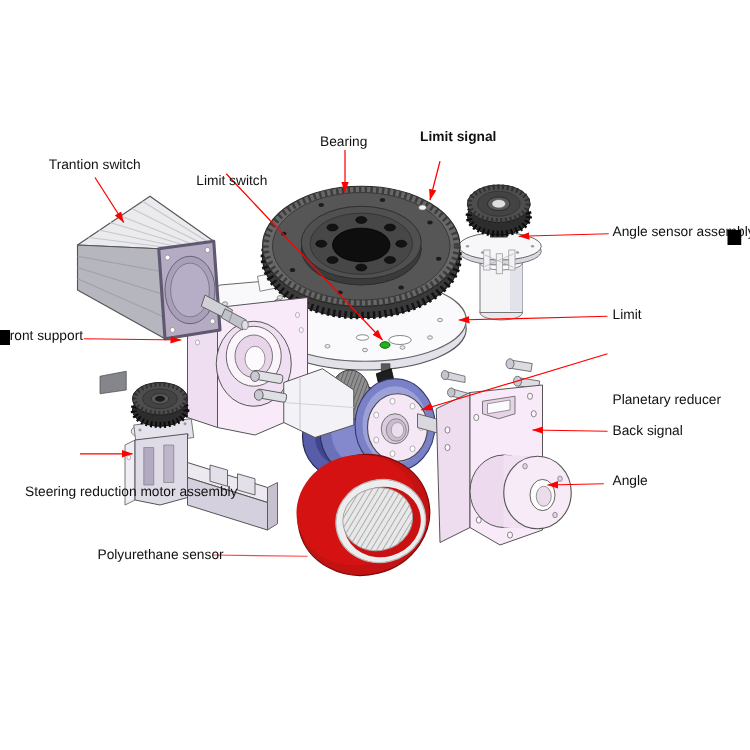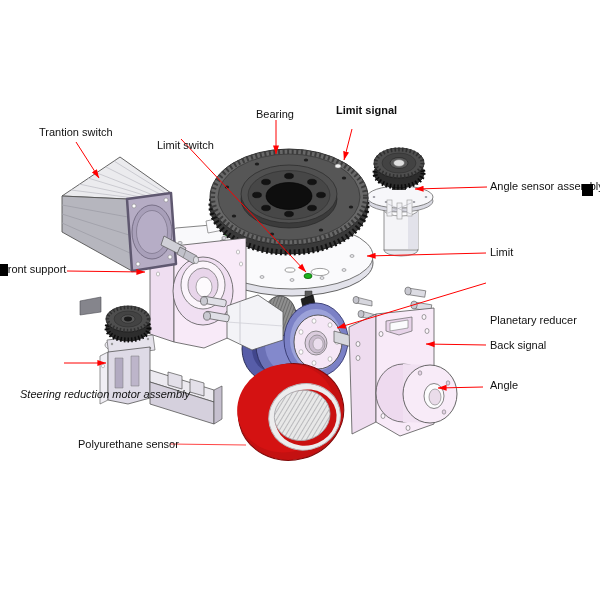--- a/index.html
+++ b/index.html
@@ -310,18 +310,18 @@
   <div class="lbl" style="left:39px;top:126px;">Trantion switch</div>
   <div class="lbl" style="left:157px;top:139px;">Limit switch</div>
   <div class="lbl" style="left:256px;top:108px;">Bearing</div>
   <div class="lbl" style="left:336px;top:104px;font-weight:bold;">Limit signal</div>
   <div class="lbl" style="left:490px;top:180px;">Angle sensor assembly</div>
   <div class="lbl" style="left:490px;top:246px;">Limit</div>
   <div class="lbl" style="left:490px;top:276px;margin-top:38px;">Planetary reducer</div>
   <div class="lbl" style="left:490px;top:339px;">Back signal</div>
   <div class="lbl" style="left:490px;top:379px;">Angle</div>
   <div class="lbl" style="left:1px;top:263px;">Front support</div>
-  <div class="lbl" style="left:20px;top:388px;font-style:italic;">Steering reduction motor assembly</div>
+  <div class="lbl" style="left:20px;top:388px;">Steering reduction motor assembly</div>
   <div class="lbl" style="left:78px;top:438px;">Polyurethane sensor</div>
 
   <div class="artifact" style="left:0px;top:264px;width:8px;height:12px;"></div>
   <div class="artifact" style="left:582px;top:184px;width:11px;height:12px;"></div>
 </div>
 
 </body></html>

